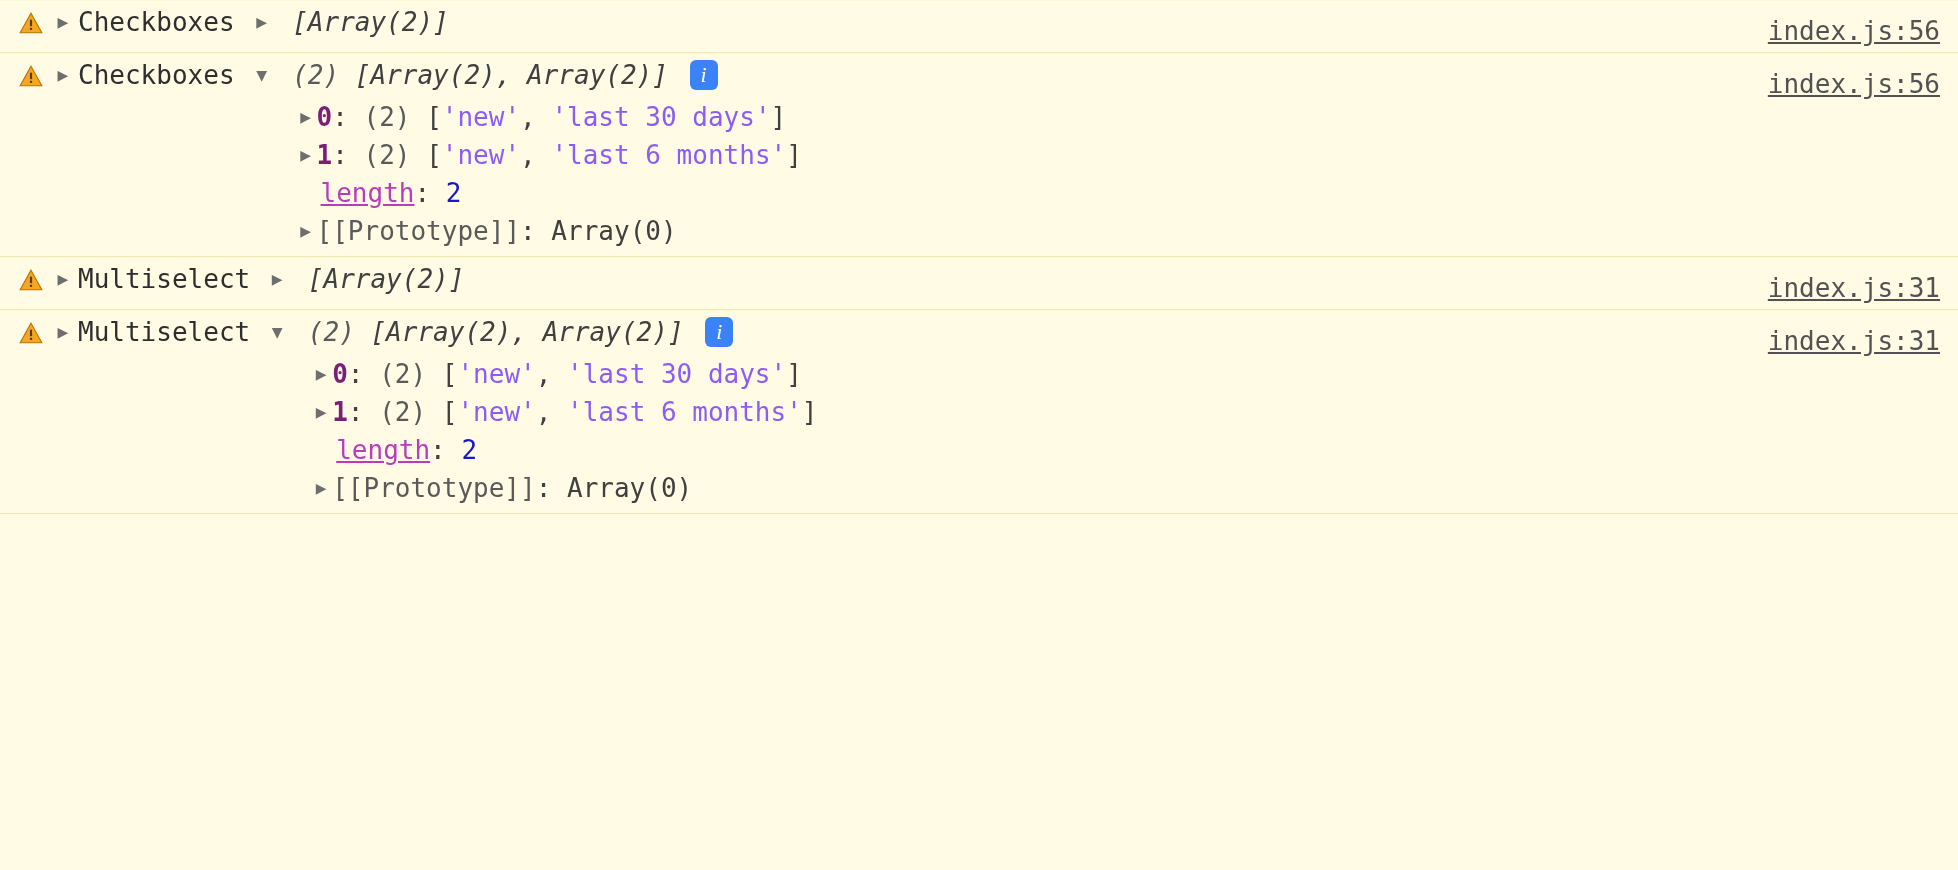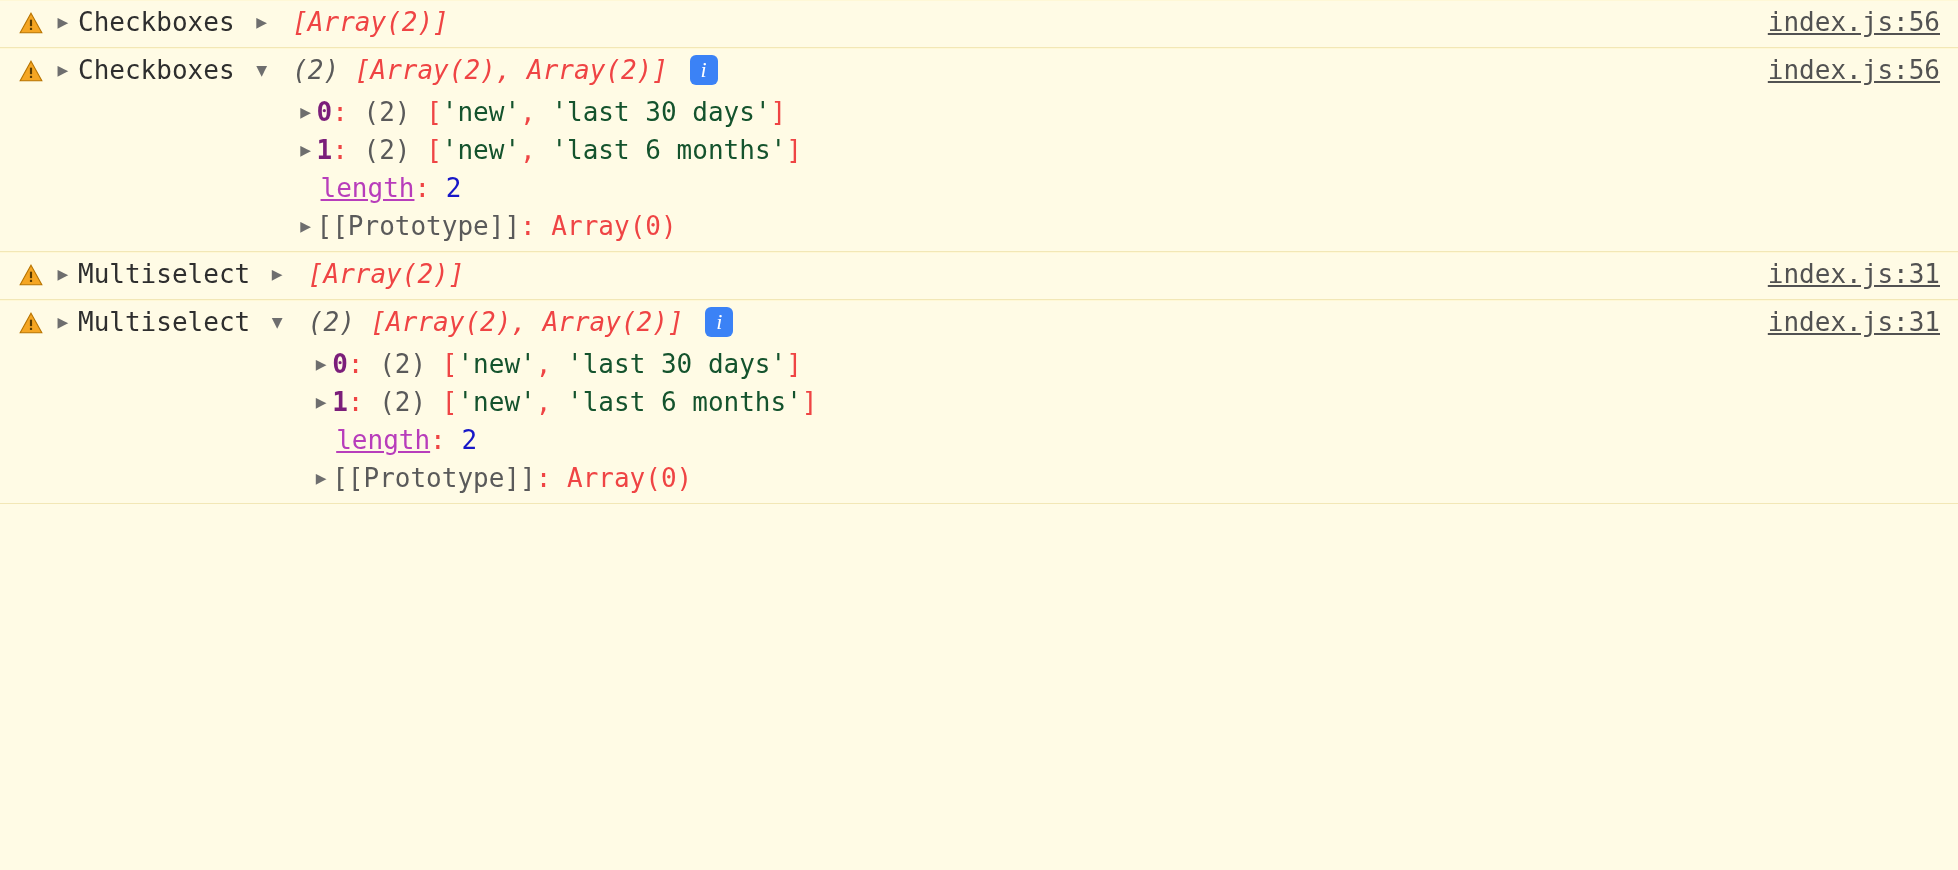--- a/index.html
+++ b/index.html
@@ -47,20 +47,21 @@
   .obj-col {
     flex: 1 1 auto;
     min-width: 0;
   }
   .source {
     flex: 0 0 auto;
     margin-left: 20px;
     text-decoration: underline;
     color: #525252;
     white-space: nowrap;
+    margin-top: 9px;
   }
   .italic { font-style: italic; }
   .info-badge {
     display: inline-flex;
     align-items: center;
     justify-content: center;
     width: 28px; height: 30px;
     background: #3b82f6;
     color: #fff;
     border-radius: 6px;
@@ -73,23 +74,23 @@
   .children {
     margin-top: 8px;
   }
   .child-line {
     padding: 4px 0 4px 44px;
     white-space: nowrap;
   }
   .idx { color: #7b1e7a; font-weight: 600; }
   .len-key { color: #b83dbb; text-decoration: underline; }
   .num { color: #1717c8; }
-  .str { color: #14532d; }
+  .str { color: #8b5cf6; }
   .dim { color: #5a5a5a; }
-  .plain { color: #ef4444; }
+  .plain { color: #404040; }
   .tri-inline {
     color: #6e6e6e;
     display: inline-block;
     min-width: 18px;
     text-align: center;
     margin-right: 2px;
   }
   .tri-inline::before { content: "\25B6"; font-size: 18px; position: relative; top: -3px;}
 </style>
 </head>

